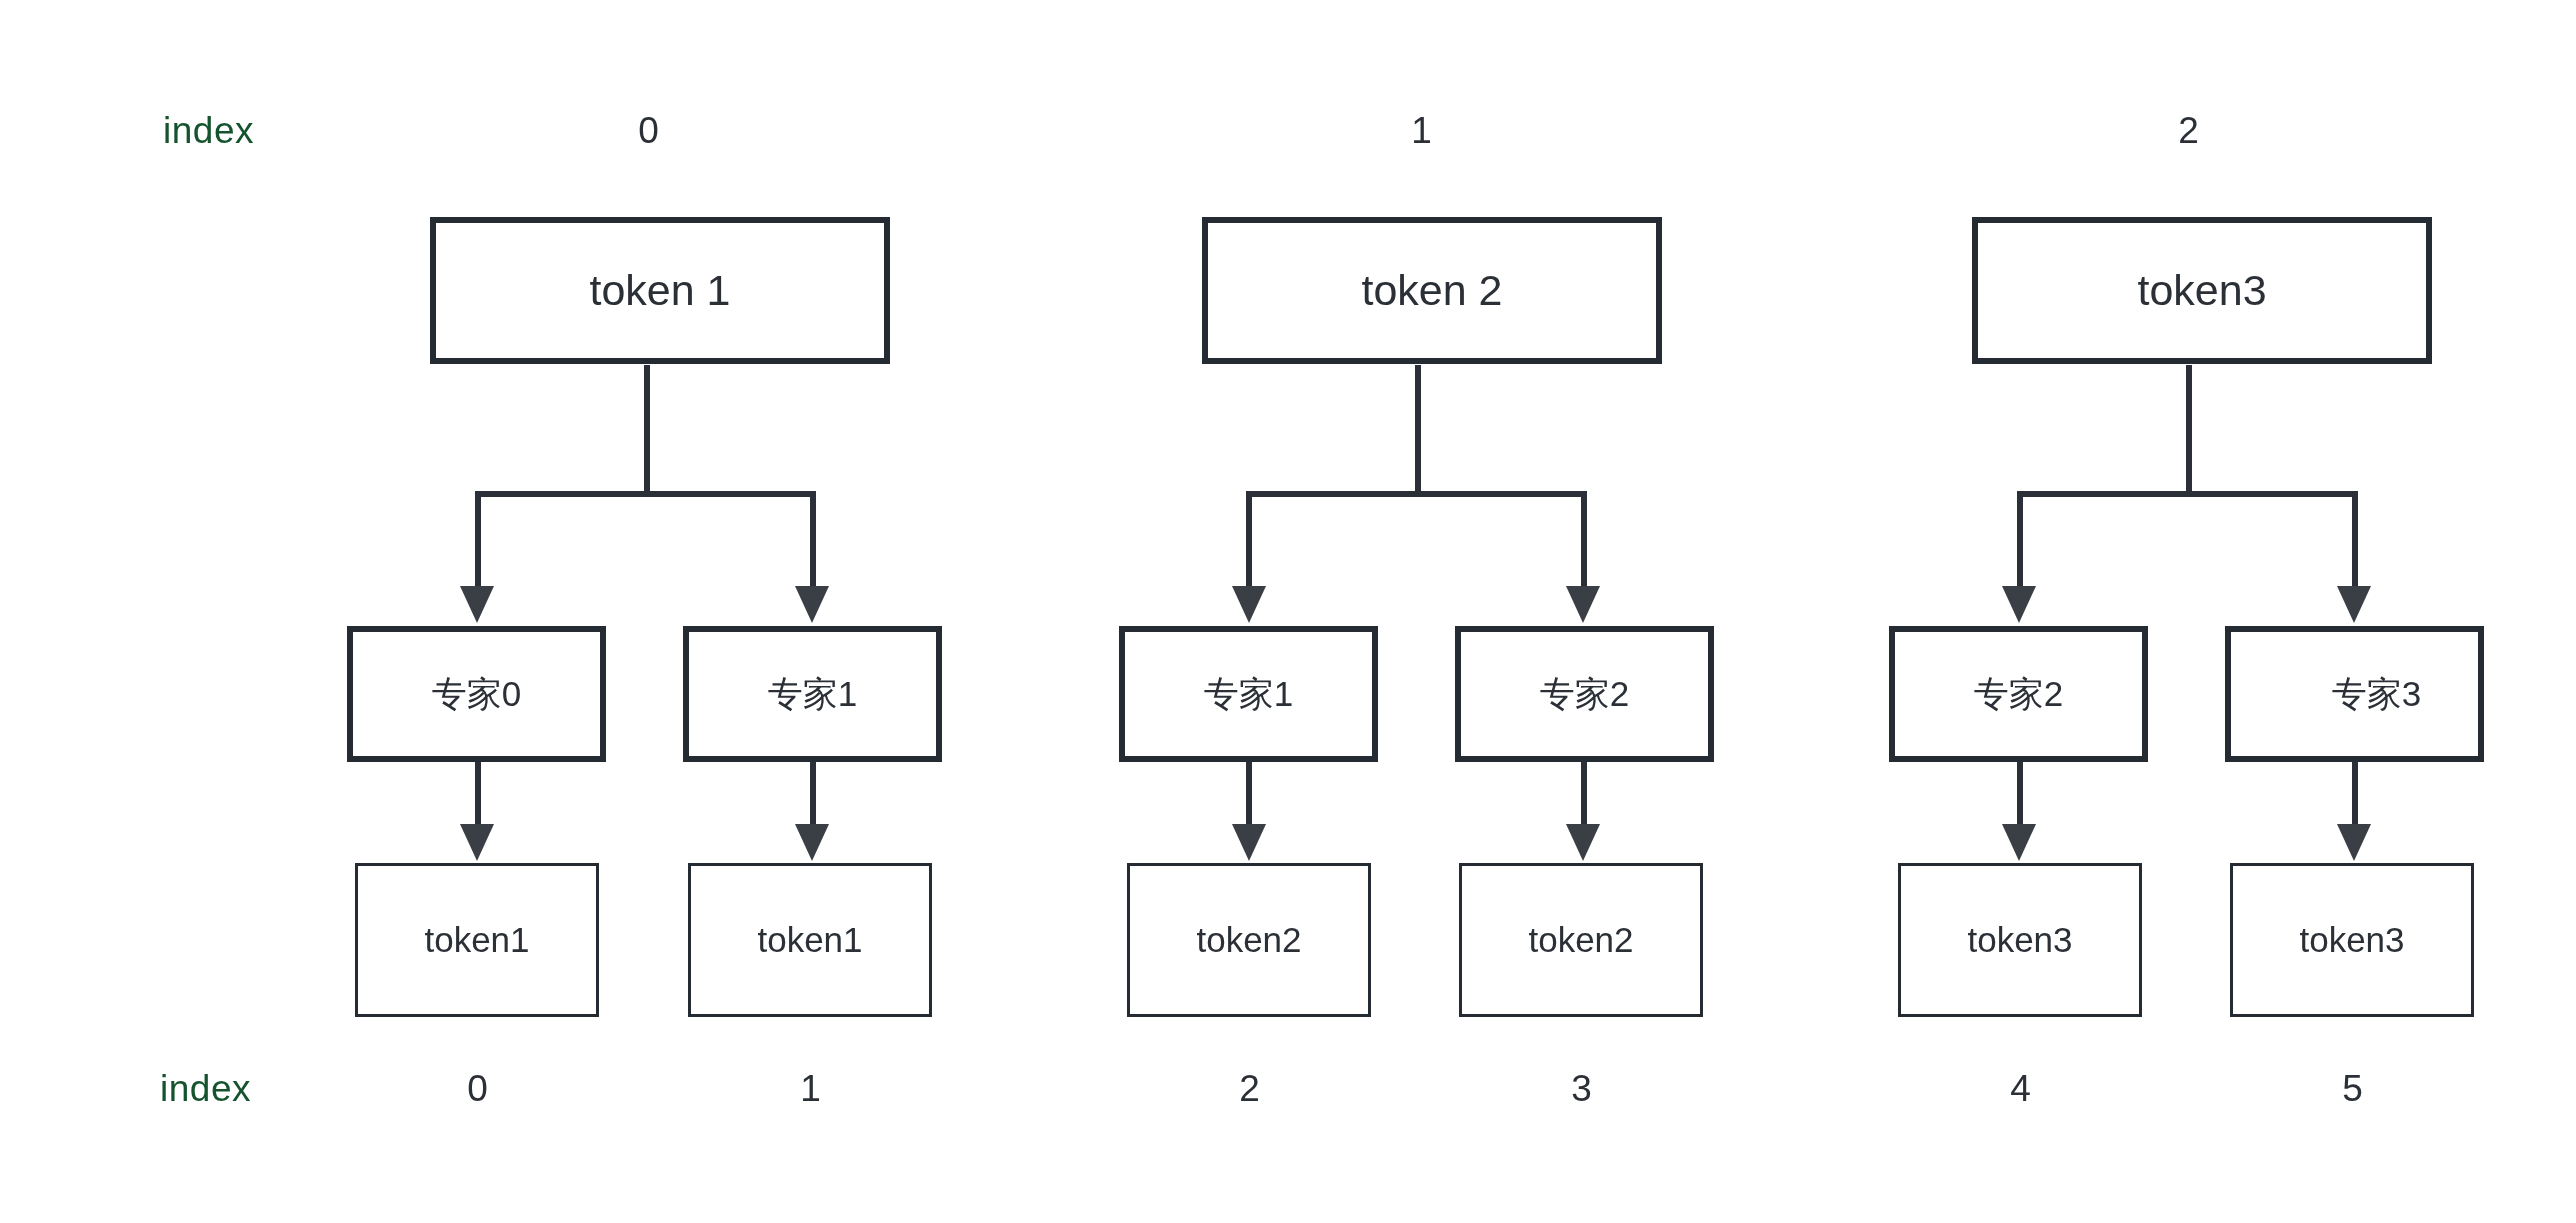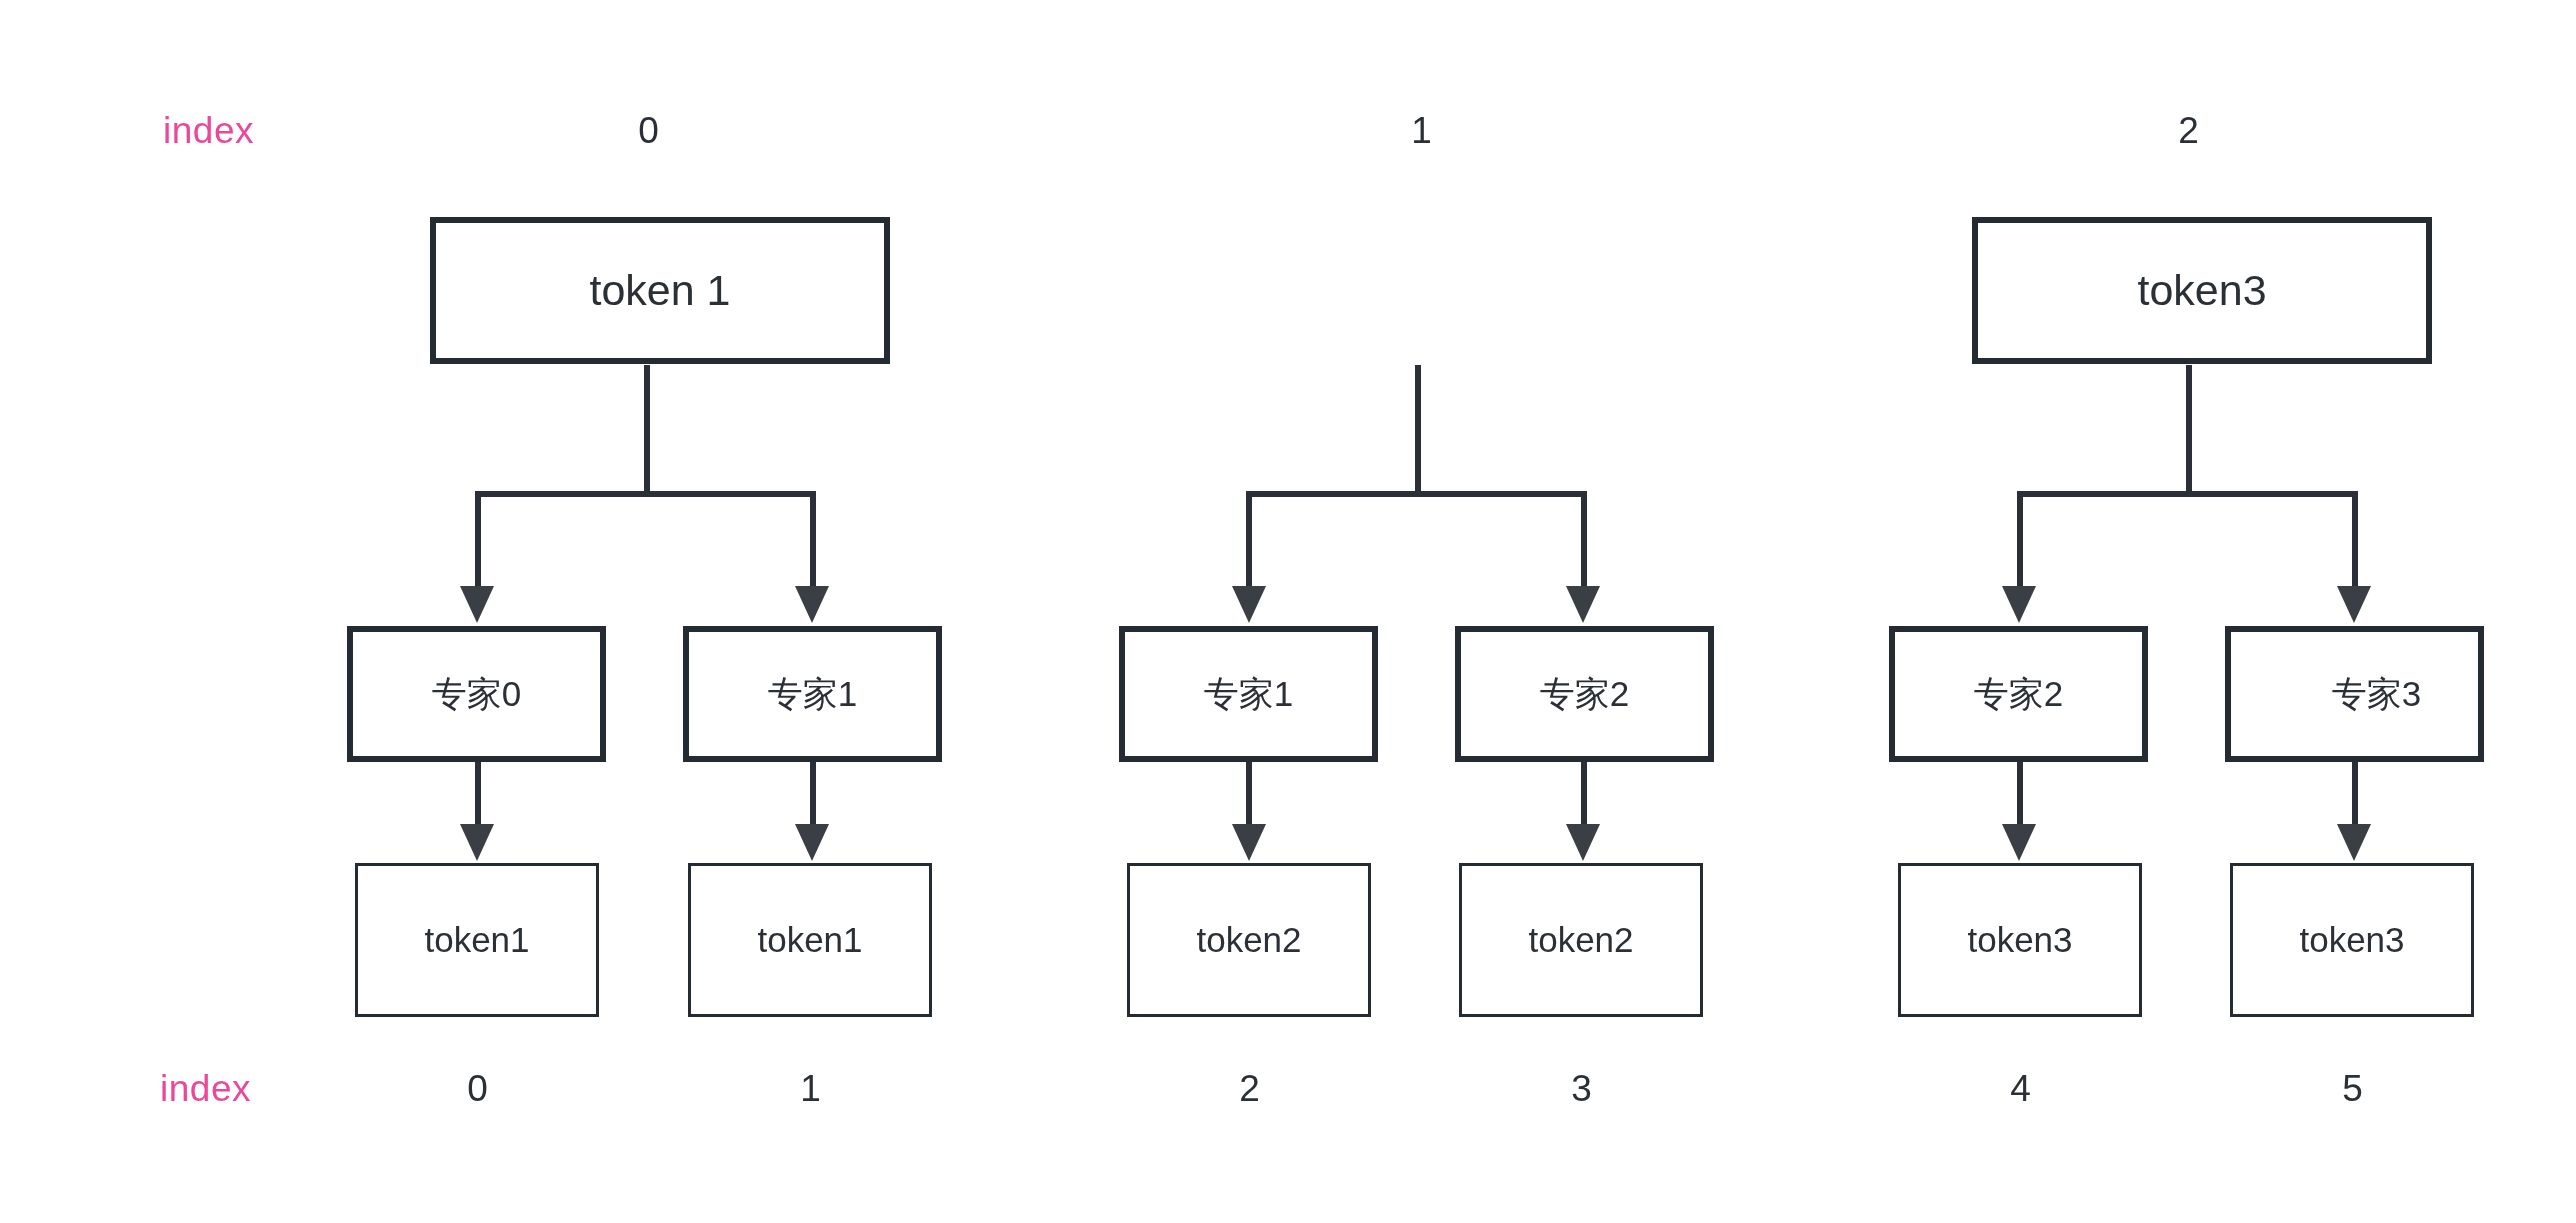--- a/index.html
+++ b/index.html
@@ -8,21 +8,21 @@
     background:#ffffff;
     font-family:"Liberation Sans","DejaVu Sans",sans-serif;
     color:#23272e;
     overflow:hidden;
   }
   #stage{position:relative;width:2576px;height:1223px;}
 
   .row-label{
     position:absolute;
     font-size:37px;
-    color:#ec4899;
+    color:#14532d;
     letter-spacing:0.5px;
     white-space:nowrap;
   }
   .idx{
     position:absolute;
     font-size:37px;
     color:#2b2f36;
     text-align:center;
     white-space:nowrap;
   }
@@ -94,20 +94,21 @@
   <div class="box expert" style="left:683px;top:626px;width:259px;height:136px;">专家1</div>
 
   <div class="vline" style="left:475px;top:762px;height:62px;"></div>
   <div class="vline" style="left:810px;top:762px;height:62px;"></div>
   <div class="arrow" style="left:460px;top:824px;"></div>
   <div class="arrow" style="left:795px;top:824px;"></div>
 
   <div class="box token-bottom" style="left:355px;top:863px;width:244px;height:154px;">token1</div>
   <div class="box token-bottom" style="left:688px;top:863px;width:244px;height:154px;">token1</div>
 
+  <div class="box token-top" style="left:1189px;top:217px;width:460px;height:147px;">token 2</div>
 
   <div class="vline" style="left:1415px;top:365px;height:129px;"></div>
   <div class="hline" style="left:1249px;top:491px;width:338px;"></div>
   <div class="vline" style="left:1246px;top:491px;height:95px;"></div>
   <div class="vline" style="left:1581px;top:491px;height:95px;"></div>
   <div class="arrow" style="left:1232px;top:586px;"></div>
   <div class="arrow" style="left:1566px;top:586px;"></div>
 
   <div class="box expert" style="left:1119px;top:626px;width:259px;height:136px;">专家1</div>
   <div class="box expert" style="left:1455px;top:626px;width:259px;height:136px;">专家2</div>

